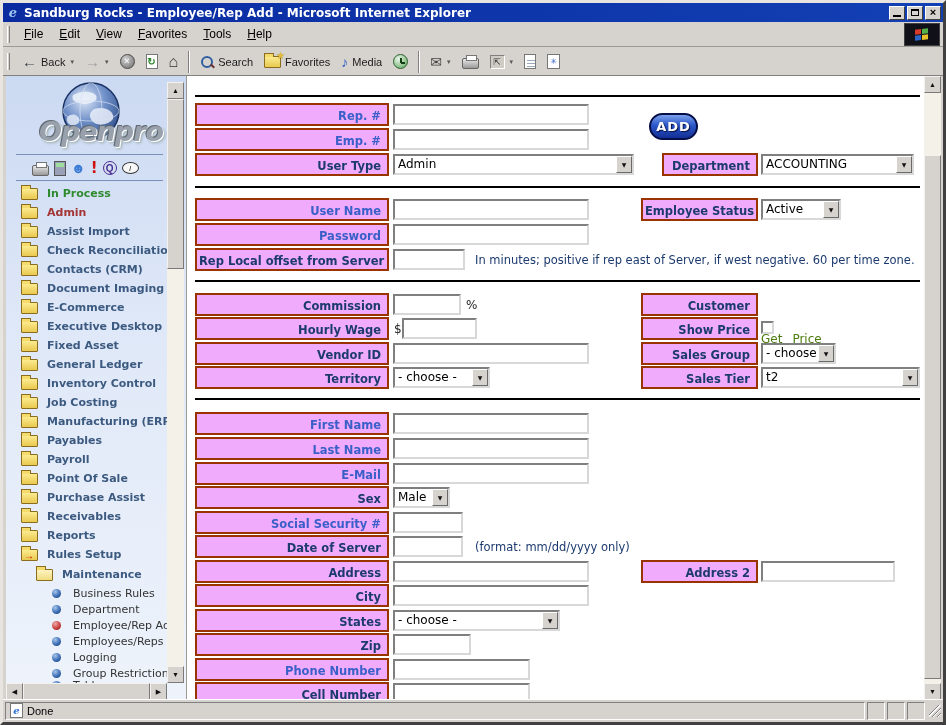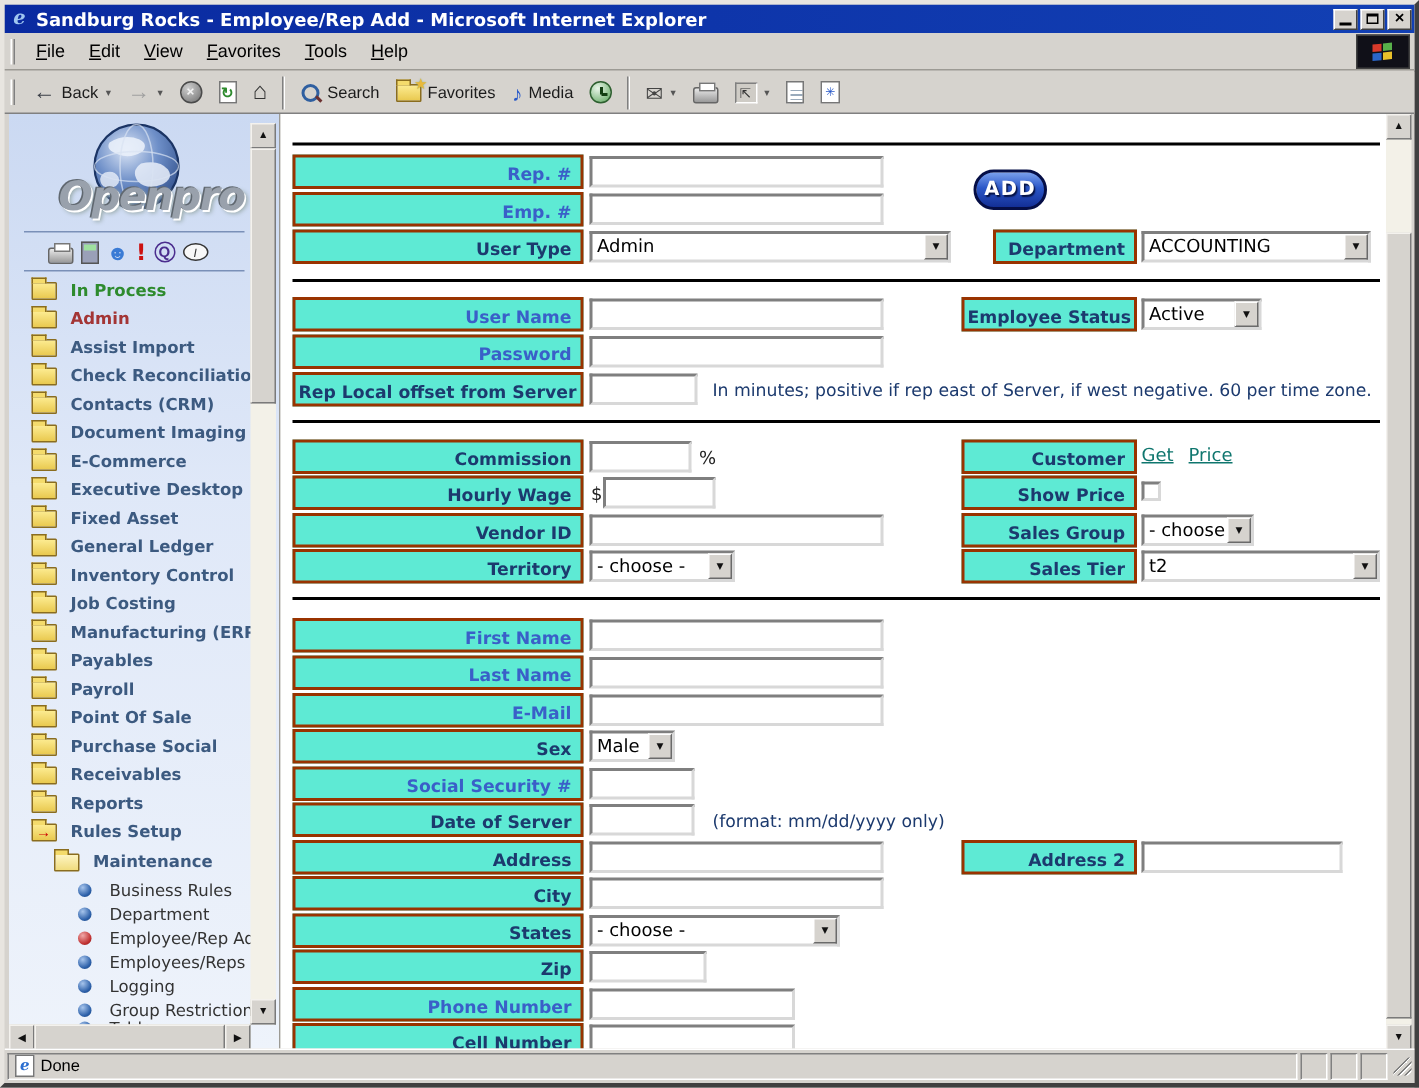--- a/index.html
+++ b/index.html
@@ -98,33 +98,33 @@
   
   .sb-btn{position:absolute;width:17px;height:17px;background:#D6D3CE;border:1px solid;
     border-color:#F4F2EE #7a7a7a #7a7a7a #F4F2EE;display:flex;align-items:center;justify-content:center;
     font-size:7px;color:#111;}
   .sb-track{position:absolute;background:#F3F1E8;}
   .sb-thumb{position:absolute;background:#D6D3CE;border:1px solid;border-color:#F4F2EE #7a7a7a #7a7a7a #F4F2EE;}
   
   .main{position:absolute;left:184px;top:73px;width:737px;height:624px;background:#fff;overflow:hidden;
     font-family:"DejaVu Sans",sans-serif;}
   .formline{position:absolute;left:8px;width:725px;height:2px;background:#000;}
-  .lbl{position:absolute;height:23px;background:#5eead4;border:2px solid #993300;
+  .lbl{position:absolute;height:23px;background:#f0abfc;border:2px solid #993300;
     text-align:right;padding:4px 6px 0 2px;font:bold 11.5px "DejaVu Sans",sans-serif;color:#1C3A6E;white-space:nowrap;}
   .lbl.blue{color:#3A5FC8;}
   .txt{position:absolute;height:21px;background:#fff;border:2px solid;border-color:#7F7F7F #D8D8D8 #D8D8D8 #7F7F7F;
     font:12px "DejaVu Sans",sans-serif;padding:0 3px;outline:none;}
   .sel{position:absolute;height:21px;background:#fff;border:2px solid;border-color:#7F7F7F #D8D8D8 #D8D8D8 #7F7F7F;
     display:flex;align-items:stretch;cursor:default;}
   .sel-txt{flex:1;font:12px "DejaVu Sans",sans-serif;padding:1px 2px 0 3px;white-space:nowrap;overflow:hidden;}
   .sel-btn{width:16px;background:#D6D3CE;border:1px solid;border-color:#fff #6a6a6a #6a6a6a #fff;
     display:flex;align-items:center;justify-content:center;font-size:6px;color:#111;}
   .note{position:absolute;font:11.5px "DejaVu Sans",sans-serif;color:#1C3A6E;white-space:nowrap;}
   .unit{position:absolute;font:12px "DejaVu Sans",sans-serif;color:#222;}
-  .lnk{font:12px "DejaVu Sans",sans-serif;color:#0f766e;text-decoration:underline;cursor:pointer;}
+  .lnk{font:12px "DejaVu Sans",sans-serif;color:#4d7c0f;text-decoration:underline;cursor:pointer;margin-top:36px;}
   .links{position:absolute;display:flex;gap:10px;}
   .chk{position:absolute;width:13px;height:13px;background:#fff;border:2px solid;
     border-color:#7F7F7F #D8D8D8 #D8D8D8 #7F7F7F;cursor:pointer;}
   .addbtn{position:absolute;left:462px;top:37px;width:49px;height:27px;border-radius:14px;
     background:linear-gradient(180deg,#7AA0EC 0%,#2B57C8 45%,#132F96 100%);
     border:2px solid #050E46;color:#fff;font:bold 13px "DejaVu Sans",sans-serif;
     display:flex;align-items:center;justify-content:center;letter-spacing:1px;
     text-shadow:1px 1px 1px #041040;cursor:pointer;}
   
   .statusbar{position:absolute;left:0;right:0;bottom:0;height:23px;background:#D6D3CE;
@@ -323,21 +323,21 @@
     <div class="sitem" style="top:375px">
         <span class="fold"></span>
         <span class="sitem-lbl">Payroll</span>
       </div>
     <div class="sitem" style="top:394px">
         <span class="fold"></span>
         <span class="sitem-lbl">Point Of Sale</span>
       </div>
     <div class="sitem" style="top:413px">
         <span class="fold"></span>
-        <span class="sitem-lbl">Purchase Social</span>
+        <span class="sitem-lbl">Purchase Assist</span>
       </div>
     <div class="sitem" style="top:432px">
         <span class="fold"></span>
         <span class="sitem-lbl">Receivables</span>
       </div>
     <div class="sitem" style="top:451px">
         <span class="fold"></span>
         <span class="sitem-lbl">Reports</span>
       </div>
     <div class="sitem" style="top:470px">

